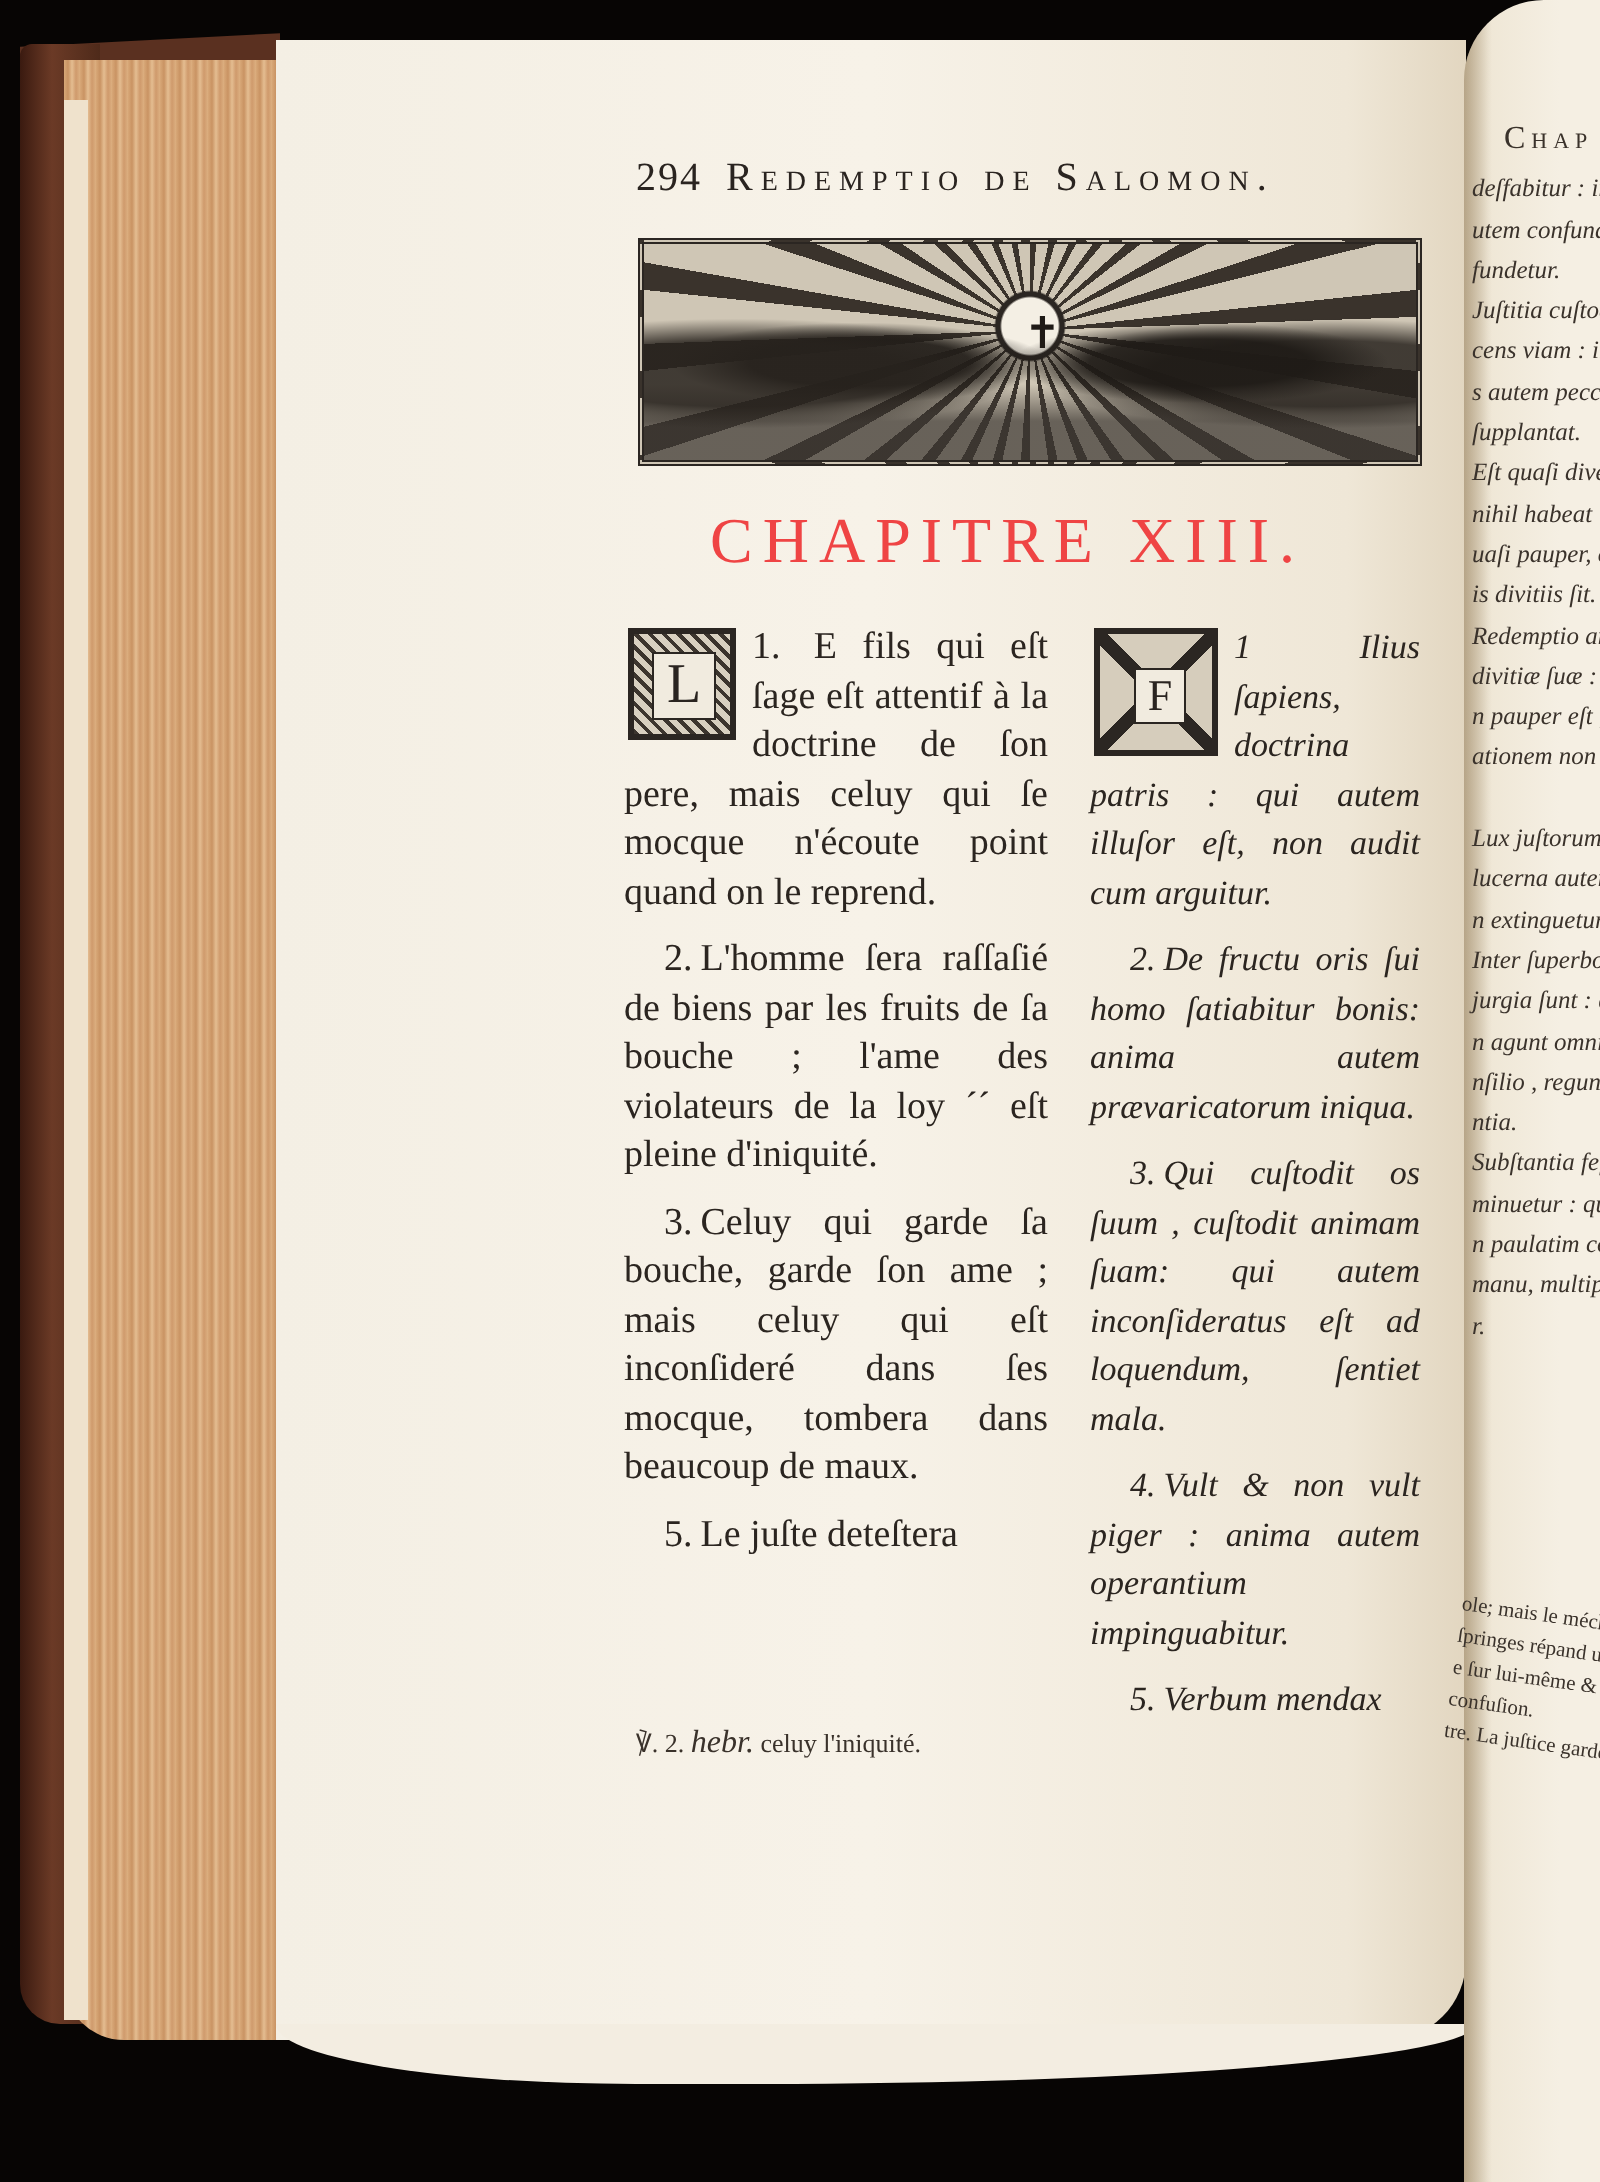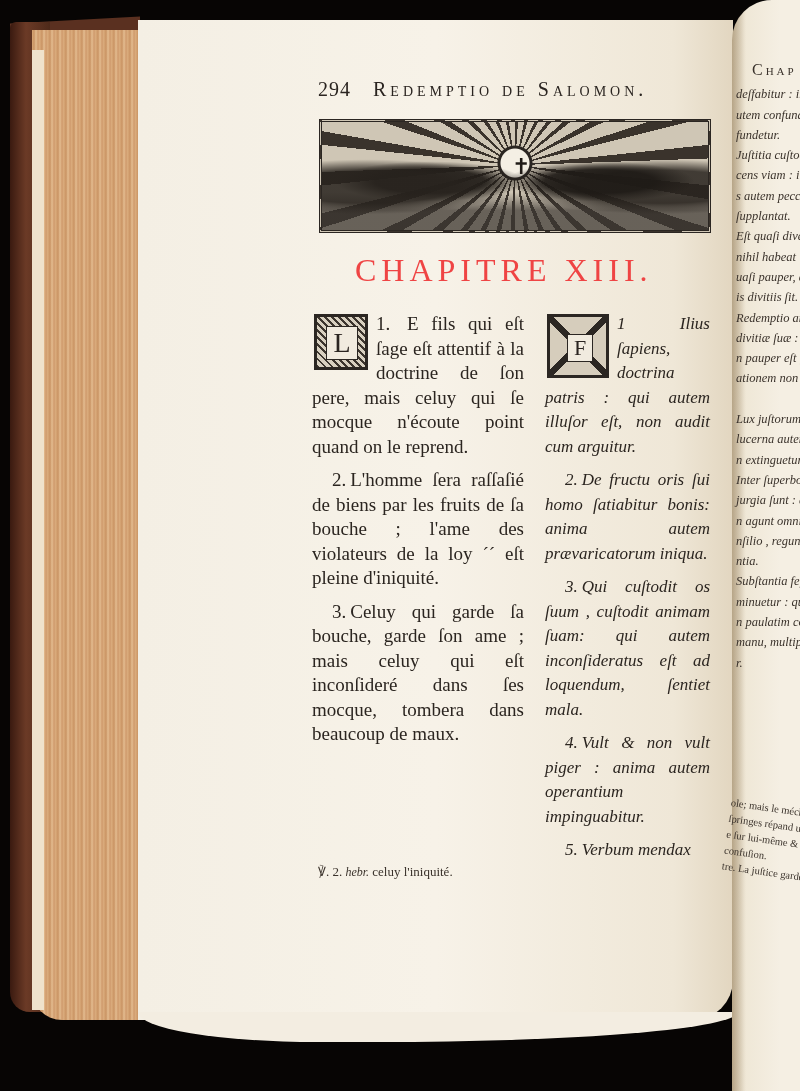--- a/index.html
+++ b/index.html
@@ -9,21 +9,21 @@
   .page-edges { position:absolute; left:32px; top:30px; width:108px; height:990px;
     background:repeating-linear-gradient(90deg,#d8a878 0px,#c99363 2px,#e4bd91 4px,#cf9a6c 6px,#dcaf80 8px);
     border-radius:0 0 0 30px; }
   .page-edges .inner { position:absolute; left:0; top:20px; width:12px; height:960px; background:#efe2cc; }
   .page { position:absolute; left:138px; top:20px; width:595px; height:1000px; background:linear-gradient(90deg,#f4efe4 0%,#f7f2e8 50%,#efe7d7 90%,#e2d6c0 100%); border-radius:0 0 40px 0; }
   .page-bottom-curve { position:absolute; left:138px; top:1012px; width:600px; height:30px; background:#f3ede1; border-radius:0 0 60% 30% / 0 0 100% 100%; }
   .right-page { position:absolute; left:732px; top:0; width:80px; height:1091px; background:linear-gradient(90deg,#d8cdb5 0%,#efe7d6 15%,#f5efe3 60%); border-radius:40px 0 0 0; overflow:hidden; }
   .right-page .shade { position:absolute; left:0; top:0; width:14px; height:100%; background:linear-gradient(90deg,rgba(120,90,50,.35),rgba(0,0,0,0)); }
 
   .running-head { position:absolute; left:318px; top:78px; width:380px; font-size:20px; color:#2a2420; letter-spacing:1px; }
-  .running-head .pg { margin-right:16px; }
+  .running-head .pg { margin-right:6px; }
   .running-head .title { font-variant:small-caps; letter-spacing:4px; }
 
   .ornament { position:absolute; left:319px; top:119px; width:392px; height:114px; border:3px double #2b2622; background:
       radial-gradient(circle at 50% 38%, #f4efe4 0 14px, #2b2622 15px 17px, rgba(0,0,0,0) 18px),
       repeating-conic-gradient(from 0deg at 50% 40%, #3a332c 0deg 4deg, #cfc6b5 4deg 12deg),
       #9a9183; box-sizing:border-box; overflow:hidden; }
   .ornament .figs { position:absolute; inset:0; background:
       radial-gradient(ellipse at 12% 60%, rgba(40,35,30,.85) 0 18%, rgba(0,0,0,0) 30%),
       radial-gradient(ellipse at 28% 55%, rgba(30,26,22,.9) 0 14%, rgba(0,0,0,0) 24%),
       radial-gradient(ellipse at 72% 55%, rgba(30,26,22,.9) 0 14%, rgba(0,0,0,0) 24%),
@@ -40,21 +40,21 @@
   .verse.first { text-indent:0; }
   .dropcap { float:left; width:54px; height:56px; border:3px solid #2b2622; margin:2px 8px 0 2px; box-sizing:border-box; background:repeating-linear-gradient(45deg,#3c352e 0 2px,#d8d0c0 2px 5px); position:relative; }
   .dropcap span { position:absolute; left:9px; top:9px; width:30px; height:32px; background:#f1ebdf; border:1px solid #2b2622; font-size:28px; line-height:32px; text-align:center; font-style:normal; color:#2a2420; }
   .dropcap.la { width:62px; height:64px; background:
       linear-gradient(45deg, rgba(0,0,0,0) 46%, #2b2622 46% 54%, rgba(0,0,0,0) 54%),
       linear-gradient(-45deg, rgba(0,0,0,0) 46%, #2b2622 46% 54%, rgba(0,0,0,0) 54%), #d6cdbc; }
   .dropcap.la span { left:17px; top:17px; width:24px; height:26px; font-size:22px; line-height:26px; }
   .vnum { margin-right:4px; }
 
   .footnote { position:absolute; left:318px; top:862px; width:220px; font-size:13px; color:#3a322b; }
-  .footnote i { font-size:12px; }
+  .footnote i { font-size:16px; }
 
   .rp-text { position:absolute; left:736px; top:60px; width:70px; font-style:italic; font-size:12.5px; line-height:20.3px; color:#3a322b; white-space:nowrap; }
   .rp-head { font-style:normal; font-variant:small-caps; font-size:16px; letter-spacing:3px; padding-left:16px; margin-bottom:4px; }
   .rp-notes { position:absolute; left:732px; top:795px; width:80px; font-size:10.5px; line-height:16px; color:#3a322b; transform:rotate(8deg); transform-origin:left top; white-space:nowrap; }
 </style>
 </head>
 <body>
 
 <div class="cover-top"></div>
 <div class="cover-left"></div>
@@ -83,20 +83,21 @@
 <div class="col col-fr">
   <p class="verse first">
     <span class="vnum">1.</span>
     <span class="dropcap">
         <span>L</span>
       </span>
     <span>E fils qui eſt ſage eſt attentif à la doctrine de ſon pere, mais celuy qui ſe mocque n'écoute point quand on le reprend.</span>
   </p>
   <p class="verse"><span class="vnum">2.</span><span>L'homme ſera raſſaſié de biens par les fruits de ſa bouche ; l'ame des violateurs de la loy ´´ eſt pleine d'iniquité.</span></p>
   <p class="verse"><span class="vnum">3.</span><span>Celuy qui garde ſa bouche, garde ſon ame ; mais celuy qui eſt inconſideré dans ſes mocque, tombera dans beaucoup de maux.</span></p>
+  <p class="verse"><span class="vnum">5.</span><span>Le juſte deteſtera</span></p>
 </div>
 
 <div class="col col-la">
   <p class="verse first">
     <span class="vnum">1</span>
     <span class="dropcap la">
         <span>F</span>
       </span>
     <span>Ilius ſapiens, doctrina patris : qui autem illuſor eſt, non audit cum arguitur.</span>
   </p>

